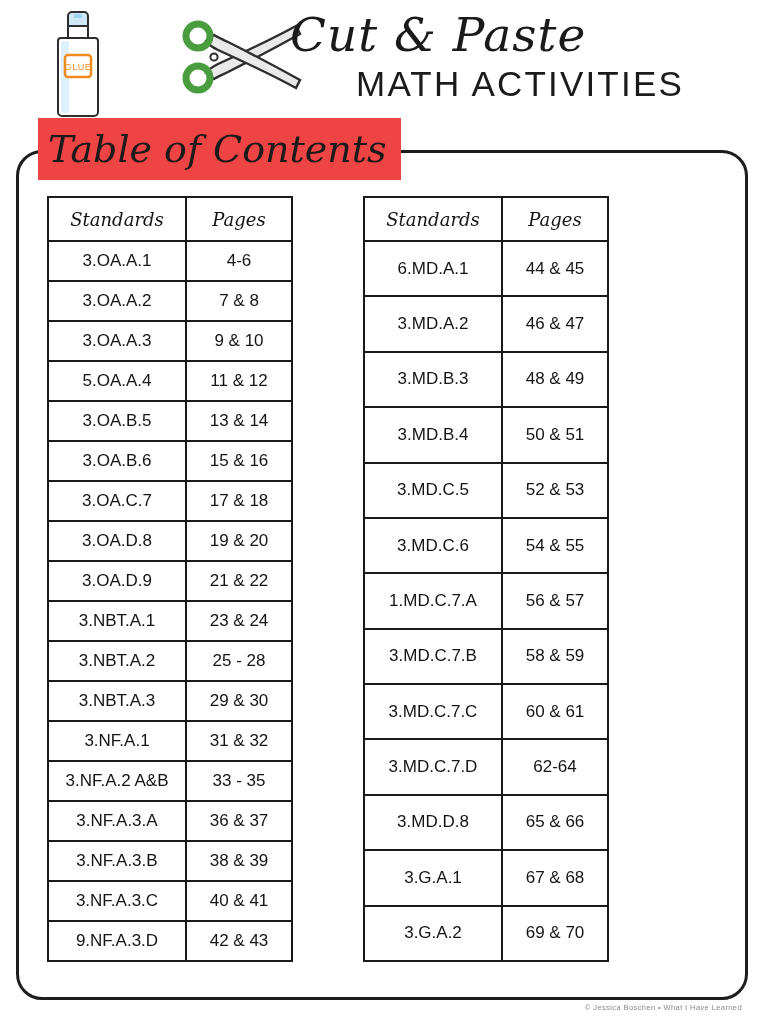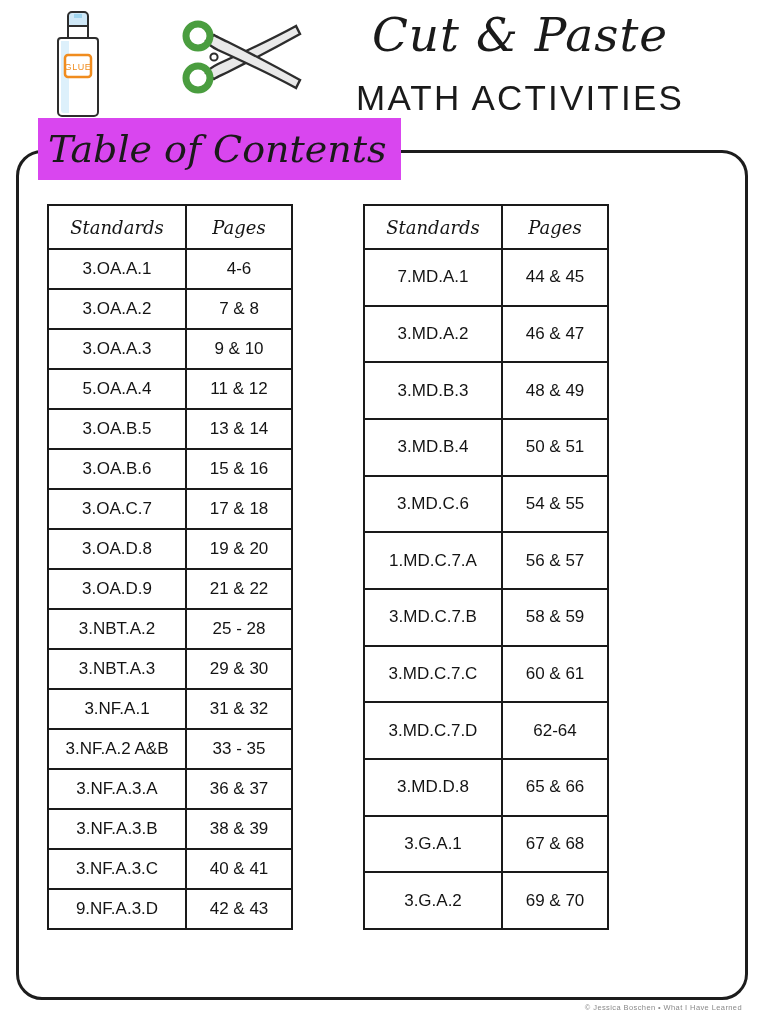--- a/index.html
+++ b/index.html
@@ -47,65 +47,65 @@
     text-align: right;
     width: 460px;
   }
   .title-main {
     font-family: "DejaVu Serif", serif;
     font-style: italic;
     font-size: 47px;
     line-height: 54px;
     letter-spacing: 1px;
     color: #1a1a1a;
-    text-align: center;
+    text-align: left;
     white-space: nowrap;
   }
   .title-sub {
     font-family: "Liberation Sans", sans-serif;
     font-size: 35px;
     line-height: 40px;
     letter-spacing: 2.2px;
     color: #1a1a1a;
     text-align: center;
-    margin-top: 16px;
+    margin-top: 2px;
     white-space: nowrap;
   }
 
   
   .frame {
     position: absolute;
     left: 16px;
     top: 150px;
     width: 732px;
     height: 850px;
     border: 3px solid #1d1d1d;
     border-radius: 26px;
     box-sizing: border-box;
   }
 
   .toc-heading {
     position: absolute;
     left: 38px;
     top: 118px;
-    background: #d946ef;
+    background: #ef4444;
     padding: 0 14px 0 10px;
     font-family: "DejaVu Serif", serif;
     font-style: italic;
     font-size: 38px;
     line-height: 62px;
     color: #1a1a1a;
     white-space: nowrap;
     z-index: 3;
   }
 
   
   .tables {
     position: absolute;
-    top: 204px;
+    top: 196px;
     left: 0;
     width: 656px;
     display: flex;
     justify-content: center;
     gap: 70px;
   }
 
   table.toc {
     border-collapse: collapse;
     table-layout: fixed;
@@ -217,20 +217,24 @@
         </tr>
       <tr>
           <td>3.OA.D.8</td>
           <td>19 &amp; 20</td>
         </tr>
       <tr>
           <td>3.OA.D.9</td>
           <td>21 &amp; 22</td>
         </tr>
       <tr>
+          <td>3.NBT.A.1</td>
+          <td>23 &amp; 24</td>
+        </tr>
+      <tr>
           <td>3.NBT.A.2</td>
           <td>25 - 28</td>
         </tr>
       <tr>
           <td>3.NBT.A.3</td>
           <td>29 &amp; 30</td>
         </tr>
       <tr>
           <td>3.NF.A.1</td>
           <td>31 &amp; 32</td>
@@ -260,36 +264,40 @@
 
   <table class="toc">
     <thead>
       <tr>
         <th class="col-standard">Standards</th>
         <th class="col-pages">Pages</th>
       </tr>
     </thead>
     <tbody>
       <tr>
-          <td>7.MD.A.1</td>
+          <td>6.MD.A.1</td>
           <td>44 &amp; 45</td>
         </tr>
       <tr>
           <td>3.MD.A.2</td>
           <td>46 &amp; 47</td>
         </tr>
       <tr>
           <td>3.MD.B.3</td>
           <td>48 &amp; 49</td>
         </tr>
       <tr>
           <td>3.MD.B.4</td>
           <td>50 &amp; 51</td>
         </tr>
       <tr>
+          <td>3.MD.C.5</td>
+          <td>52 &amp; 53</td>
+        </tr>
+      <tr>
           <td>3.MD.C.6</td>
           <td>54 &amp; 55</td>
         </tr>
       <tr>
           <td>1.MD.C.7.A</td>
           <td>56 &amp; 57</td>
         </tr>
       <tr>
           <td>3.MD.C.7.B</td>
           <td>58 &amp; 59</td>

